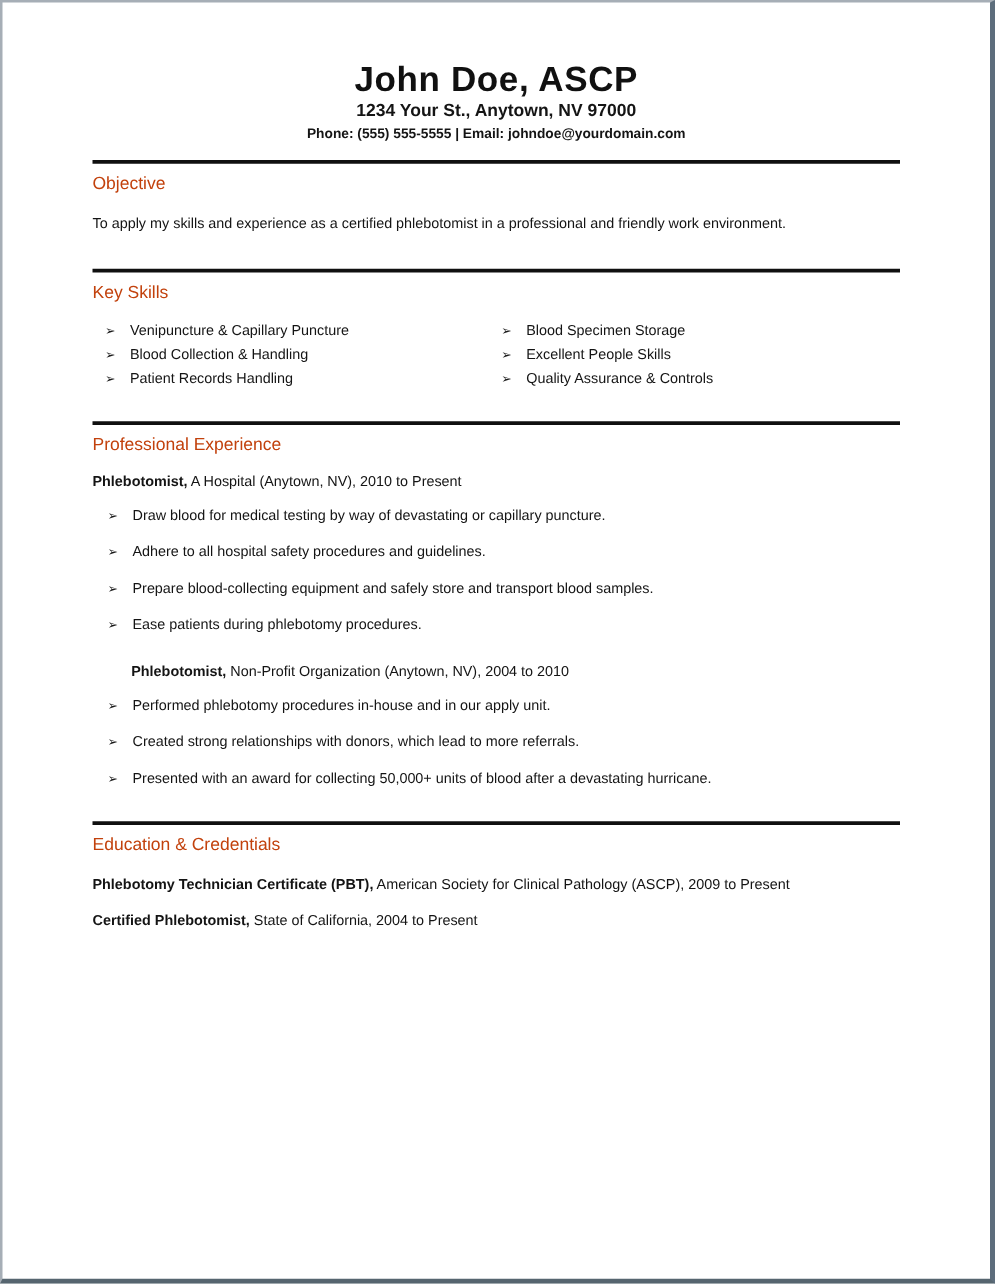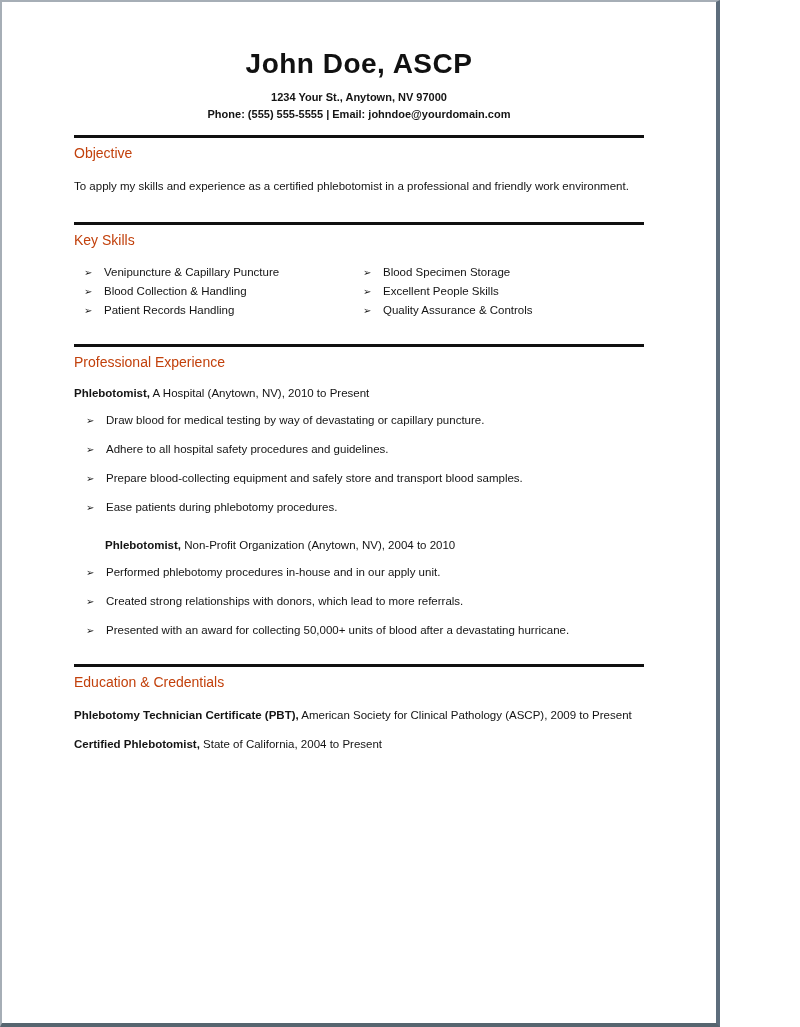--- a/index.html
+++ b/index.html
@@ -3,40 +3,39 @@
 <meta charset="utf-8">
 <style>
   * { margin: 0; padding: 0; box-sizing: border-box; }
   html, body { background: #ffffff; }
   body {
     width: 800px; height: 1027px;
     font-family: "Liberation Sans", sans-serif;
     color: #141414;
   }
   .page {
-    width: 720px; height: 1027px;
+    width: 796px; height: 1027px;
     background: #ffffff;
     border-top: 2px solid #a6aeb6;
     border-left: 2px solid #a6aeb6;
     border-right: 4px solid #5d6d7c;
     border-bottom: 4px solid #56656f;
     padding: 46px 72px 0 72px;
     overflow: hidden;
   }
   
   .doc-header { text-align: center; }
   .doc-name {
     font-size: 28px;
     font-weight: 700;
     letter-spacing: 0.5px;
     color: #111;
   }
   .doc-address {
-    margin-top: 11px;
-    font-size: 11px;
+    font-size: 14px;
     font-weight: 700;
   }
   .doc-contact {
     margin-top: 5px;
     font-size: 11px;
     font-weight: 700;
   }
   
   .rule {
     border: none;

